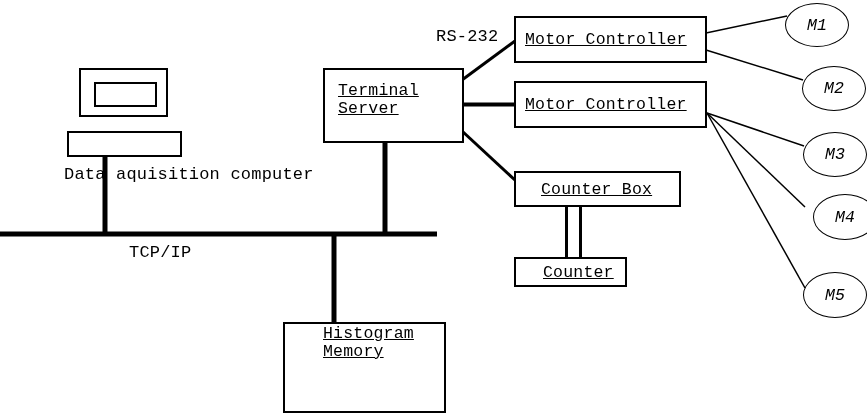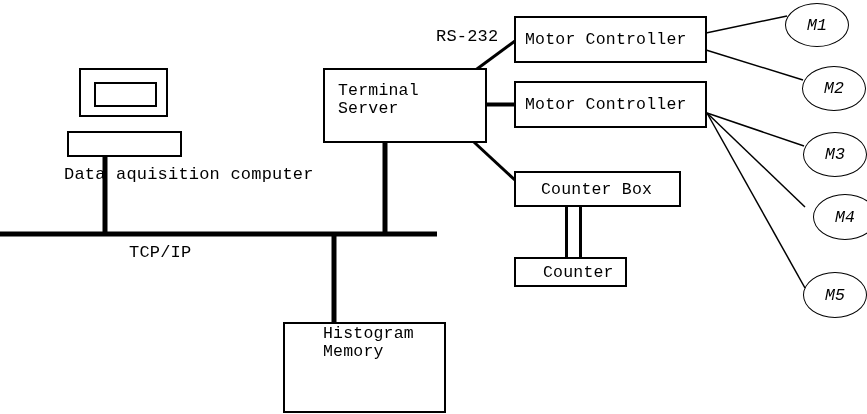--- a/index.html
+++ b/index.html
@@ -20,20 +20,21 @@
     z-index: 1;
   }
   .node {
     position: absolute;
     border: 2px solid #000000;
     background: #ffffff;
     z-index: 2;
     font-size: 16.5px;
     letter-spacing: 0.2px;
     white-space: nowrap;
+    text-decoration: underline;
   }
   .node.vcenter { display: flex; align-items: center; }
   .twoline { line-height: 18px; }
   .shape {
     position: absolute;
     border: 2px solid #000000;
     background: #ffffff;
     z-index: 2;
   }
   .ellipse {
@@ -52,21 +53,21 @@
     position: absolute;
     z-index: 3;
     font-size: 17px;
     letter-spacing: 0.2px;
     white-space: nowrap;
   }
   
   #monitor-outer   { left: 79px;  top: 68px;  width: 89px;  height: 49px; }
   #monitor-inner   { left: 13px;  top: 12px;  width: 63px;  height: 25px; position: absolute; border: 2px solid #000; background:#fff; }
   #keyboard        { left: 67px;  top: 131px; width: 115px; height: 26px; }
-  #terminal-server { left: 323px; top: 68px;  width: 164px; height: 75px; padding: 12px 0 0 13px; }
+  #terminal-server { left: 323px; top: 68px;  width: 141px; height: 75px; padding: 12px 0 0 13px; }
   #motor-controller-1 { left: 514px; top: 16px;  width: 193px; height: 47px; padding-left: 9px; }
   #motor-controller-2 { left: 514px; top: 81px;  width: 193px; height: 47px; padding-left: 9px; }
   #counter-box     { left: 514px; top: 171px; width: 167px; height: 36px; padding-left: 25px; }
   #counter         { left: 514px; top: 257px; width: 113px; height: 30px; padding-left: 27px; }
   #histogram-memory{ left: 283px; top: 322px; width: 163px; height: 91px; padding: 1px 0 0 38px; }
   #m1 { left: 785px; top: 3px;   width: 64px; height: 44px; }
   #m2 { left: 802px; top: 66px;  width: 64px; height: 45px; }
   #m3 { left: 803px; top: 132px; width: 64px; height: 45px; }
   #m4 { left: 813px; top: 194px; width: 64px; height: 46px; }
   #m5 { left: 803px; top: 272px; width: 64px; height: 46px; }

